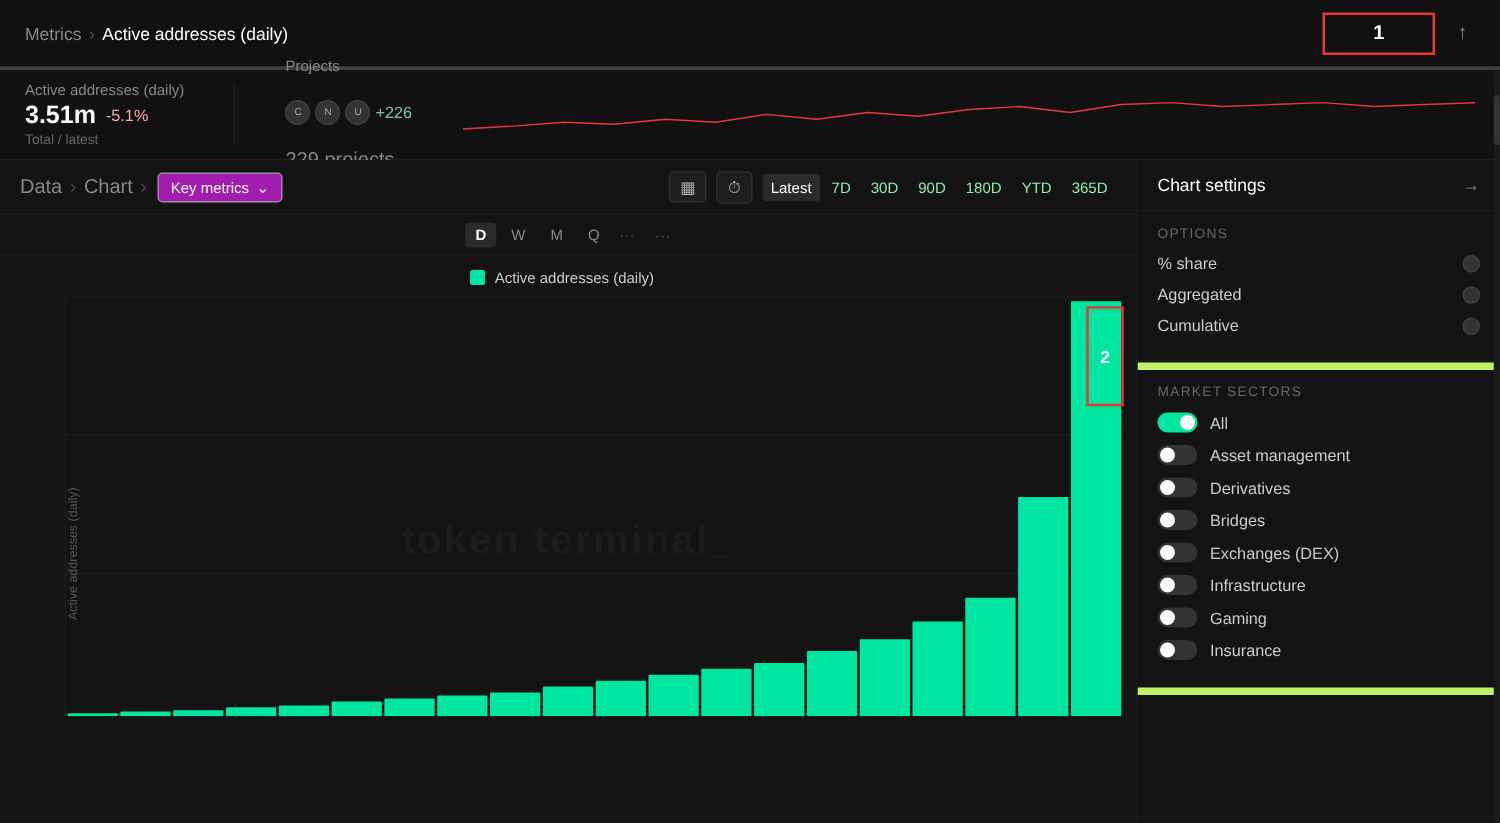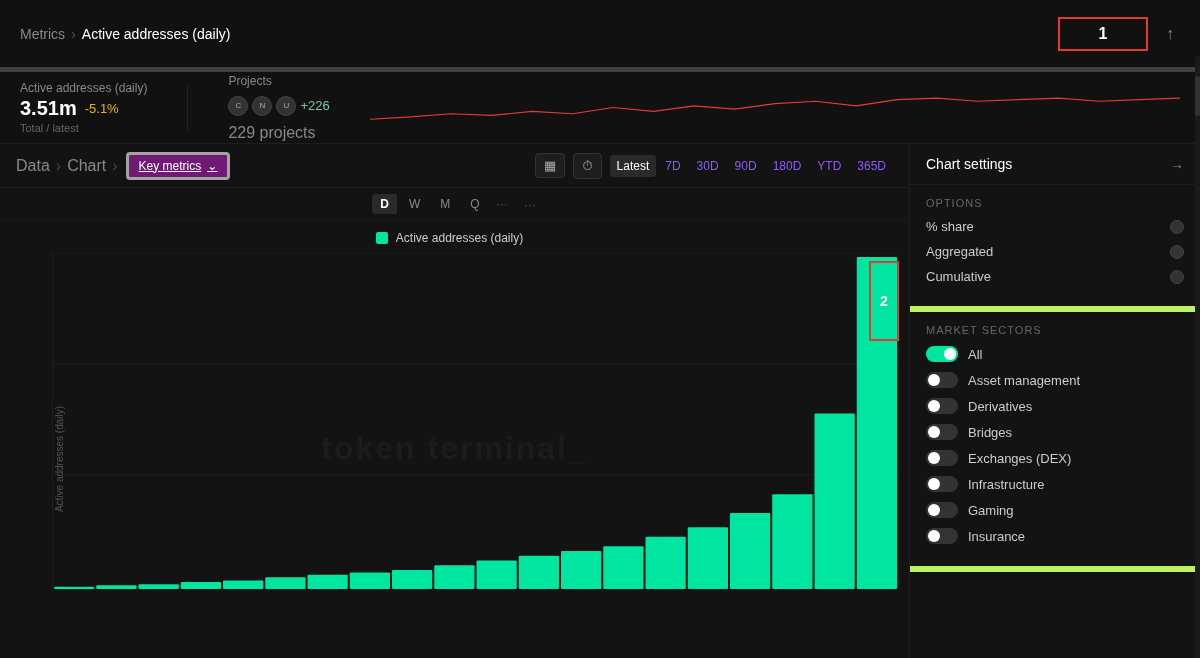--- a/index.html
+++ b/index.html
@@ -13,22 +13,22 @@
       overflow: hidden;
     }
 
     
     .top-bar {
       display: flex;
       align-items: center;
       justify-content: space-between;
       padding: 10px 20px;
       background: #111;
-      border-bottom: 5px solid #404040;
-      height: 72px;
+      border-bottom: 3px solid #404040;
+      height: 56px;
     }
     .breadcrumb {
       display: flex;
       align-items: center;
       gap: 6px;
       font-size: 14px;
     }
     .breadcrumb-sep { color: #555; }
     .breadcrumb-current { color: #fff; font-weight: 500; }
     .breadcrumb-link { color: #888; cursor: pointer; }
@@ -57,25 +57,25 @@
       align-items: stretch;
       padding: 12px 20px;
       background: #111;
       border-bottom: 1px solid #1e1e1e;
       height: 72px;
       gap: 40px;
     }
     .summary-metric { display: flex; flex-direction: column; justify-content: center; gap: 2px; }
     .summary-label { color: #888; font-size: 12px; }
     .summary-value { font-size: 20px; font-weight: 600; color: #fff; display: flex; align-items: center; gap: 8px; }
-    .summary-change-neg { color: #eab308; font-size: 13px; font-weight: 500; }
+    .summary-change-neg { color: #fca5a5; font-size: 13px; font-weight: 500; }
     .summary-sublabel { color: #666; font-size: 11px; }
     .summary-divider { width: 1px; background: #222; align-self: stretch; }
 
-    .projects-col { display: flex; flex-direction: column; justify-content: center; gap: 8px; }
+    .projects-col { display: flex; flex-direction: column; justify-content: center; gap: 20px; }
     .projects-label { color: #888; font-size: 12px; }
     .projects-icons { display: flex; align-items: center; gap: 4px; }
     .avatar-circle {
       width: 20px; height: 20px; border-radius: 50%;
       background: #333; border: 1px solid #444;
       display: inline-flex; align-items: center; justify-content: center;
       font-size: 8px; color: #aaa;
     }
     .projects-count { color: #7ec8a0; font-size: 13px; }
     .projects-total { color: #888; font-size: 16px; }
@@ -111,36 +111,36 @@
       padding: 8px 16px;
       border-bottom: 1px solid #1e1e1e;
       gap: 8px;
       height: 44px;
     }
     .toolbar-breadcrumb {
       display: flex; align-items: center; gap: 6px; color: #888; font-size: 16px;
     }
     .toolbar-sep { color: #444; }
     .toolbar-dropdown {
-      background: #701a75; border: 3px solid #a3a3a3; border-radius: 4px;
+      background: #a21caf; border: 1px solid #a3a3a3; border-radius: 4px;
       color: #fff; padding: 4px 10px; font-size: 12px; cursor: pointer;
-      display: flex; align-items: center; gap: 6px; text-decoration: underline;
+      display: flex; align-items: center; gap: 6px;
     }
     .toolbar-spacer { flex: 1; }
     .toolbar-icon-btn {
       background: #1e1e1e; border: 1px solid #333; border-radius: 4px;
       color: #aaa; padding: 4px 8px; cursor: pointer; font-size: 13px;
     }
 
     
     .time-filter {
       display: flex; align-items: center; gap: 2px;
     }
     .time-btn {
-      background: none; border: none; color: #8b5cf6;
+      background: none; border: none; color: #86efac;
       padding: 4px 7px; font-size: 12px; cursor: pointer; border-radius: 3px;
     }
     .time-btn.active {
       background: #2a2a2a; color: #fff; font-weight: 500;
     }
 
     
     .granularity-row {
       display: flex; align-items: center; justify-content: center;
       padding: 6px 16px; gap: 4px;

